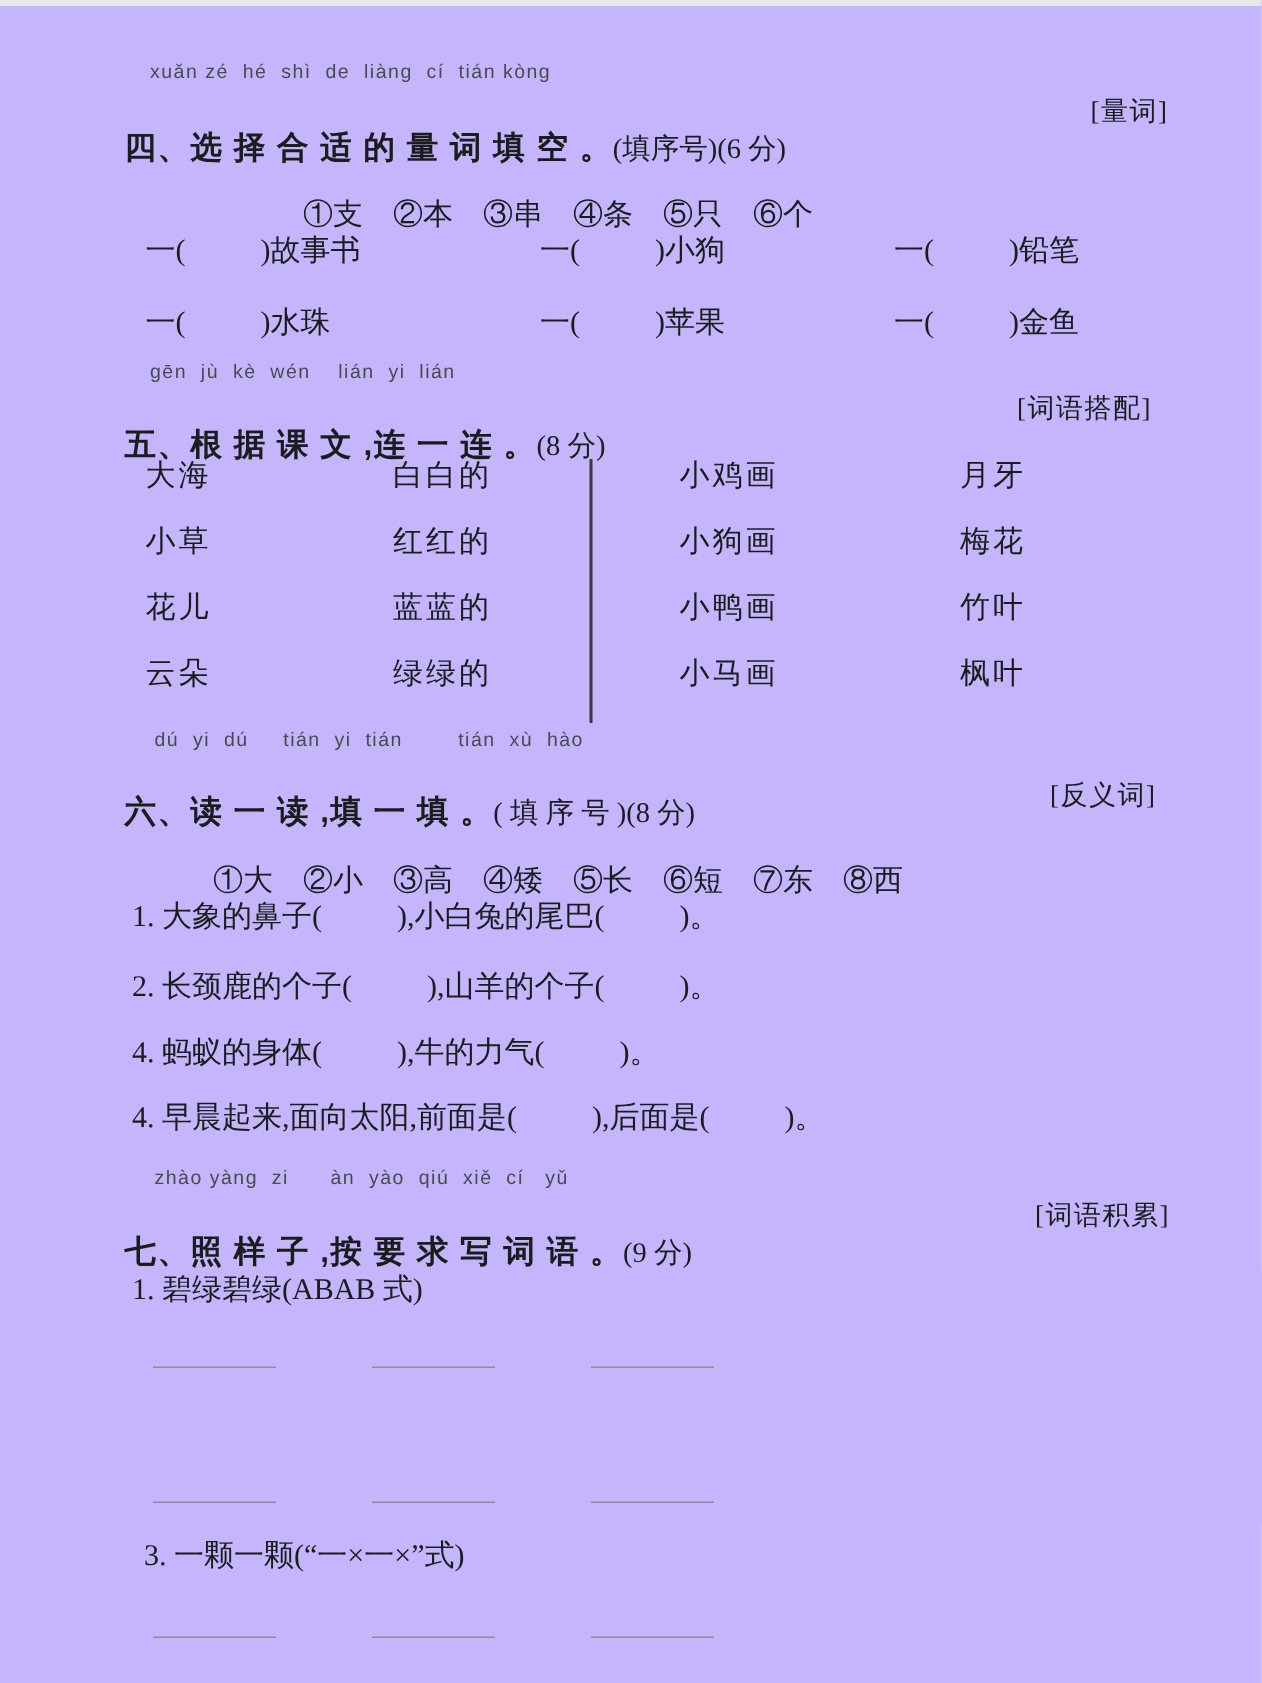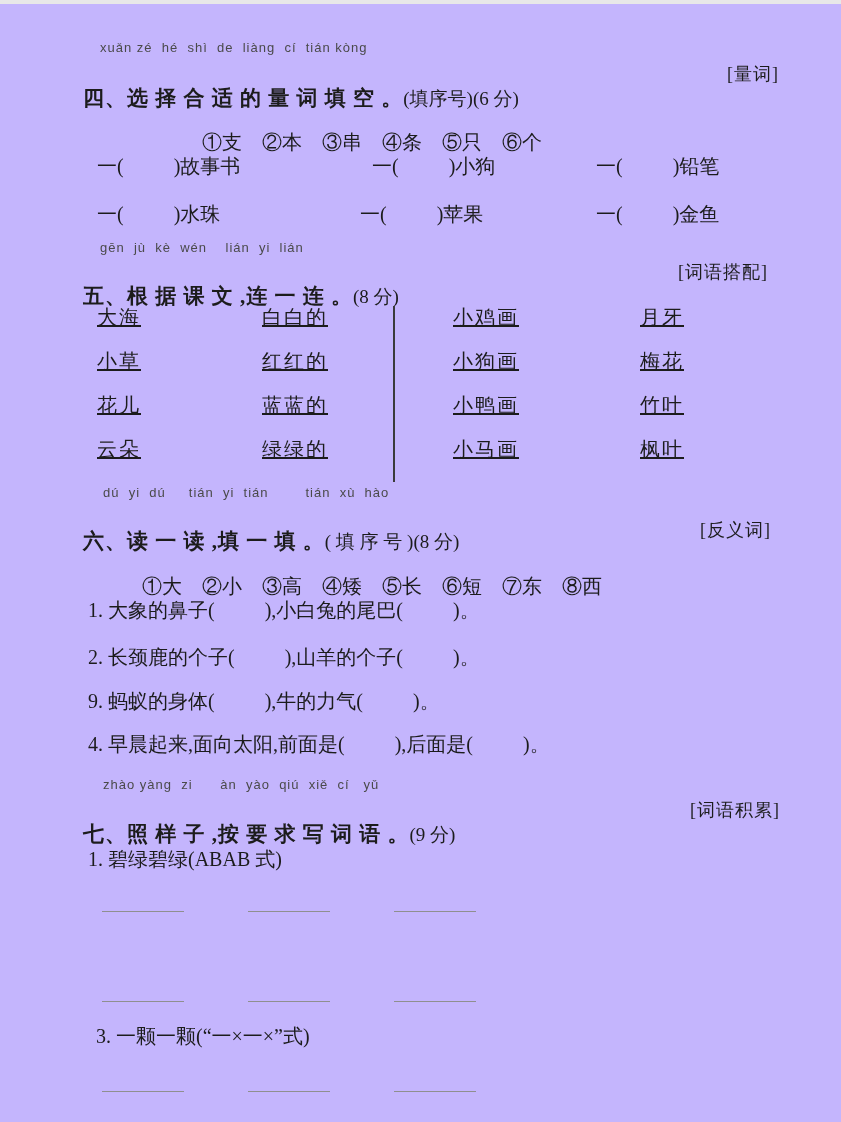--- a/index.html
+++ b/index.html
@@ -20,21 +20,21 @@
     color:#4a4a4a;
     white-space:pre;
     letter-spacing:1px;
   }
   .sec-title {
     position:absolute;
     white-space:pre;
     font-size:21px;
   }
   .sec-title .t-main {
-    font-family:Liberation Serif, serif;
+    font-family:Liberation Sans, sans-serif;
     font-weight:bold;
     letter-spacing:1px;
   }
   .sec-title .t-suffix {
     font-family:"Liberation Serif", serif;
     font-weight:normal;
     font-size:19px;
   }
   .tag {
     position:absolute;
@@ -53,21 +53,21 @@
   .fill-item {
     position:absolute;
     font-size:20px;
     white-space:pre;
   }
   .match-col {
     position:absolute;
     font-size:20px;
     letter-spacing:2px;
   }
-  .match-col div { height:44px; line-height:24px;text-decoration:underline; }
+  .match-col div { height:44px; line-height:24px; }
   .divider {
     position:absolute;
     width:2px;
     background:#3a3a3a;
   }
   .sentence {
     position:absolute;
     font-size:20px;
     white-space:pre;
   }
@@ -85,21 +85,21 @@
 
   <div class="pinyin" style="left:100px; top:36px">xuǎn zé  hé  shì  de  liàng  cí  tián kòng</div>
   <div class="sec-title" style="left:62px; top:55px">
     <span class="t-main">四、选 择 合 适 的 量 词 填 空 。</span><span class="t-suffix">(填序号)(6 分)</span>
   </div>
   <div class="tag" style="left:727px; top:58px">[量词]</div>
   <div class="options-row" style="top:102px">
     <span>①支</span><span>②本</span><span>③串</span><span>④条</span><span>⑤只</span><span>⑥个</span>
   </div>
   <div class="fill-item" style="left:97px;  top:149px">一(          )故事书</div>
-  <div class="fill-item" style="left:372px; top:149px">一(          )小狗</div>
+  <div class="fill-item" style="left:360px; top:149px">一(          )小狗</div>
   <div class="fill-item" style="left:596px; top:149px">一(          )铅笔</div>
   <div class="fill-item" style="left:97px;  top:197px">一(          )水珠</div>
   <div class="fill-item" style="left:360px; top:197px">一(          )苹果</div>
   <div class="fill-item" style="left:596px; top:197px">一(          )金鱼</div>
 
   <div class="pinyin" style="left:100px; top:236px">gēn  jù  kè  wén    lián  yi  lián</div>
   <div class="sec-title" style="left:62px; top:253px">
     <span class="t-main">五、根 据 课 文 ,连 一 连 。</span><span class="t-suffix">(8 分)</span>
   </div>
   <div class="tag" style="left:678px; top:256px">[词语搭配]</div>
@@ -133,21 +133,21 @@
   <div class="pinyin" style="left:103px; top:481px">dú  yi  dú     tián  yi  tián        tián  xù  hào</div>
   <div class="sec-title" style="left:62px; top:498px">
     <span class="t-main">六、读 一 读 ,填 一 填 。</span><span class="t-suffix">( 填 序 号 )(8 分)</span>
   </div>
   <div class="tag" style="left:700px; top:514px">[反义词]</div>
   <div class="options-row" style="top:546px">
     <span>①大</span><span>②小</span><span>③高</span><span>④矮</span><span>⑤长</span><span>⑥短</span><span>⑦东</span><span>⑧西</span>
   </div>
   <div class="sentence" style="left:88px; top:593px">1. 大象的鼻子(          ),小白兔的尾巴(          )。</div>
   <div class="sentence" style="left:88px; top:640px">2. 长颈鹿的个子(          ),山羊的个子(          )。</div>
-  <div class="sentence" style="left:88px; top:684px">9. 蚂蚁的身体(          ),牛的力气(          )。</div>
+  <div class="sentence" style="left:88px; top:684px">4. 蚂蚁的身体(          ),牛的力气(          )。</div>
   <div class="sentence" style="left:88px; top:727px">4. 早晨起来,面向太阳,前面是(          ),后面是(          )。</div>
 
   <div class="pinyin" style="left:103px; top:773px">zhào yàng  zi      àn  yào  qiú  xiě  cí   yǔ</div>
   <div class="sec-title" style="left:62px; top:791px">
     <span class="t-main">七、照 样 子 ,按 要 求 写 词 语 。</span><span class="t-suffix">(9 分)</span>
   </div>
   <div class="tag" style="left:690px; top:794px">[词语积累]</div>
 
   <div class="sentence" style="left:88px; top:842px">1. 碧绿碧绿(ABAB 式)</div>
   <div class="blank-line" style="left:102px; top:906px"></div>

